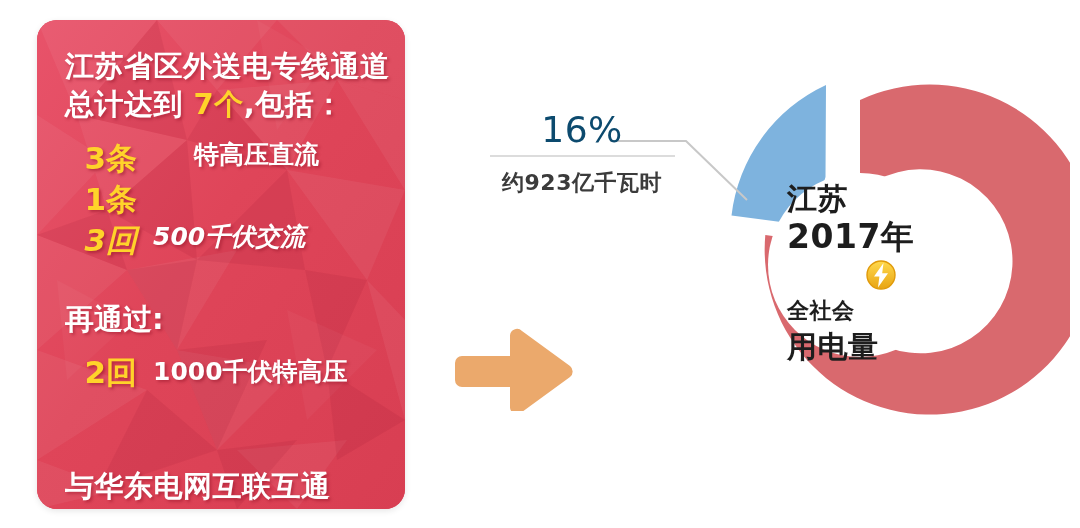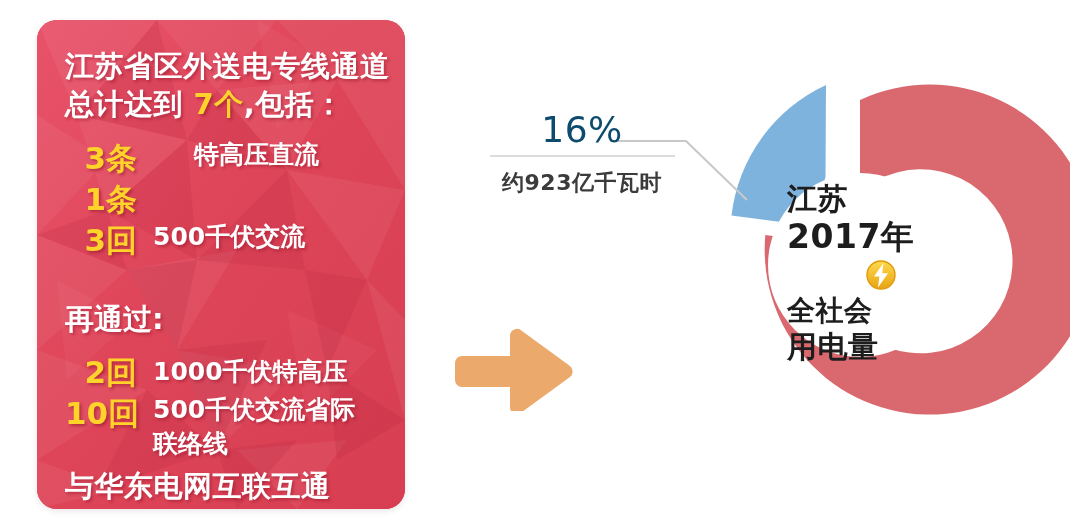--- a/index.html
+++ b/index.html
@@ -93,21 +93,21 @@
     color: #ffffff;
     font-weight: 700;
     font-size: 25px;
     line-height: 34px;
     text-shadow: 2px 2px 3px rgba(140,15,35,0.45);
   }
   .row .desc .l2 { display: block; }
 
   #row-1 { top: 118px; gap: 41px; }
   #row-2 { top: 159px; }
-  #row-3 { top: 200px; }
+  #row-3 { top: 200px; font-style: italic; }
 
   #mid-label {
     position: absolute;
     left: 28px;
     top: 280px;
     color: #ffffff;
     font-weight: 700;
     font-size: 29px;
     line-height: 38px;
     text-shadow: 2px 2px 3px rgba(140,15,35,0.45);
@@ -190,21 +190,21 @@
     margin-top: 31px;
   }
   .ct-line {
     display: block;
     color: #1d1d1d;
     font-weight: 700;
     letter-spacing: 0.5px;
   }
   #ct-province { font-size: 30px; line-height: 36px; }
   #ct-year     { font-size: 33px; line-height: 39px; }
-  #ct-l1       { font-size: 28px; line-height: 36px; }
+  #ct-l1       { font-size: 22px; line-height: 36px; }
   #ct-l2       { font-size: 30px; line-height: 36px; }
   #bolt-badge {
     display: block;
     width: 34px;
     height: 34px;
     margin: 2px auto 1px auto;
   }
 </style>
 </head>
 <body>
@@ -287,27 +287,20 @@
 
       <div id="mid-label">再通过:</div>
 
       <div class="row" id="row-4">
         <span class="num">2回</span>
         <span class="desc">
           <span>1000千伏特高压</span>
         </span>
       </div>
 
-      <div class="row" id="row-5">
-        <span class="num">10回</span>
-        <span class="desc">
-          <span>500千伏交流省际</span>
-          <span class="l2">联络线</span>
-        </span>
-      </div>
 
       <div id="footer-line">与华东电网互联互通</div>
     </div>
   </div>
 
   <svg id="arrow-connector" viewBox="0 0 140 86" aria-hidden="true">
     <path d="M10 31 h48 v-20 a7 7 0 0 1 12 -5 l48 35 a7 7 0 0 1 0 11 l-48 35 a7 7 0 0 1 -12 -5 v-20 h-48 a7 7 0 0 1 -7 -7 v-17 a7 7 0 0 1 7 -7 z" fill="#eba96c"></path>
   </svg>
 
   <svg id="donut-chart" viewBox="0 0 480 470" aria-hidden="true">

